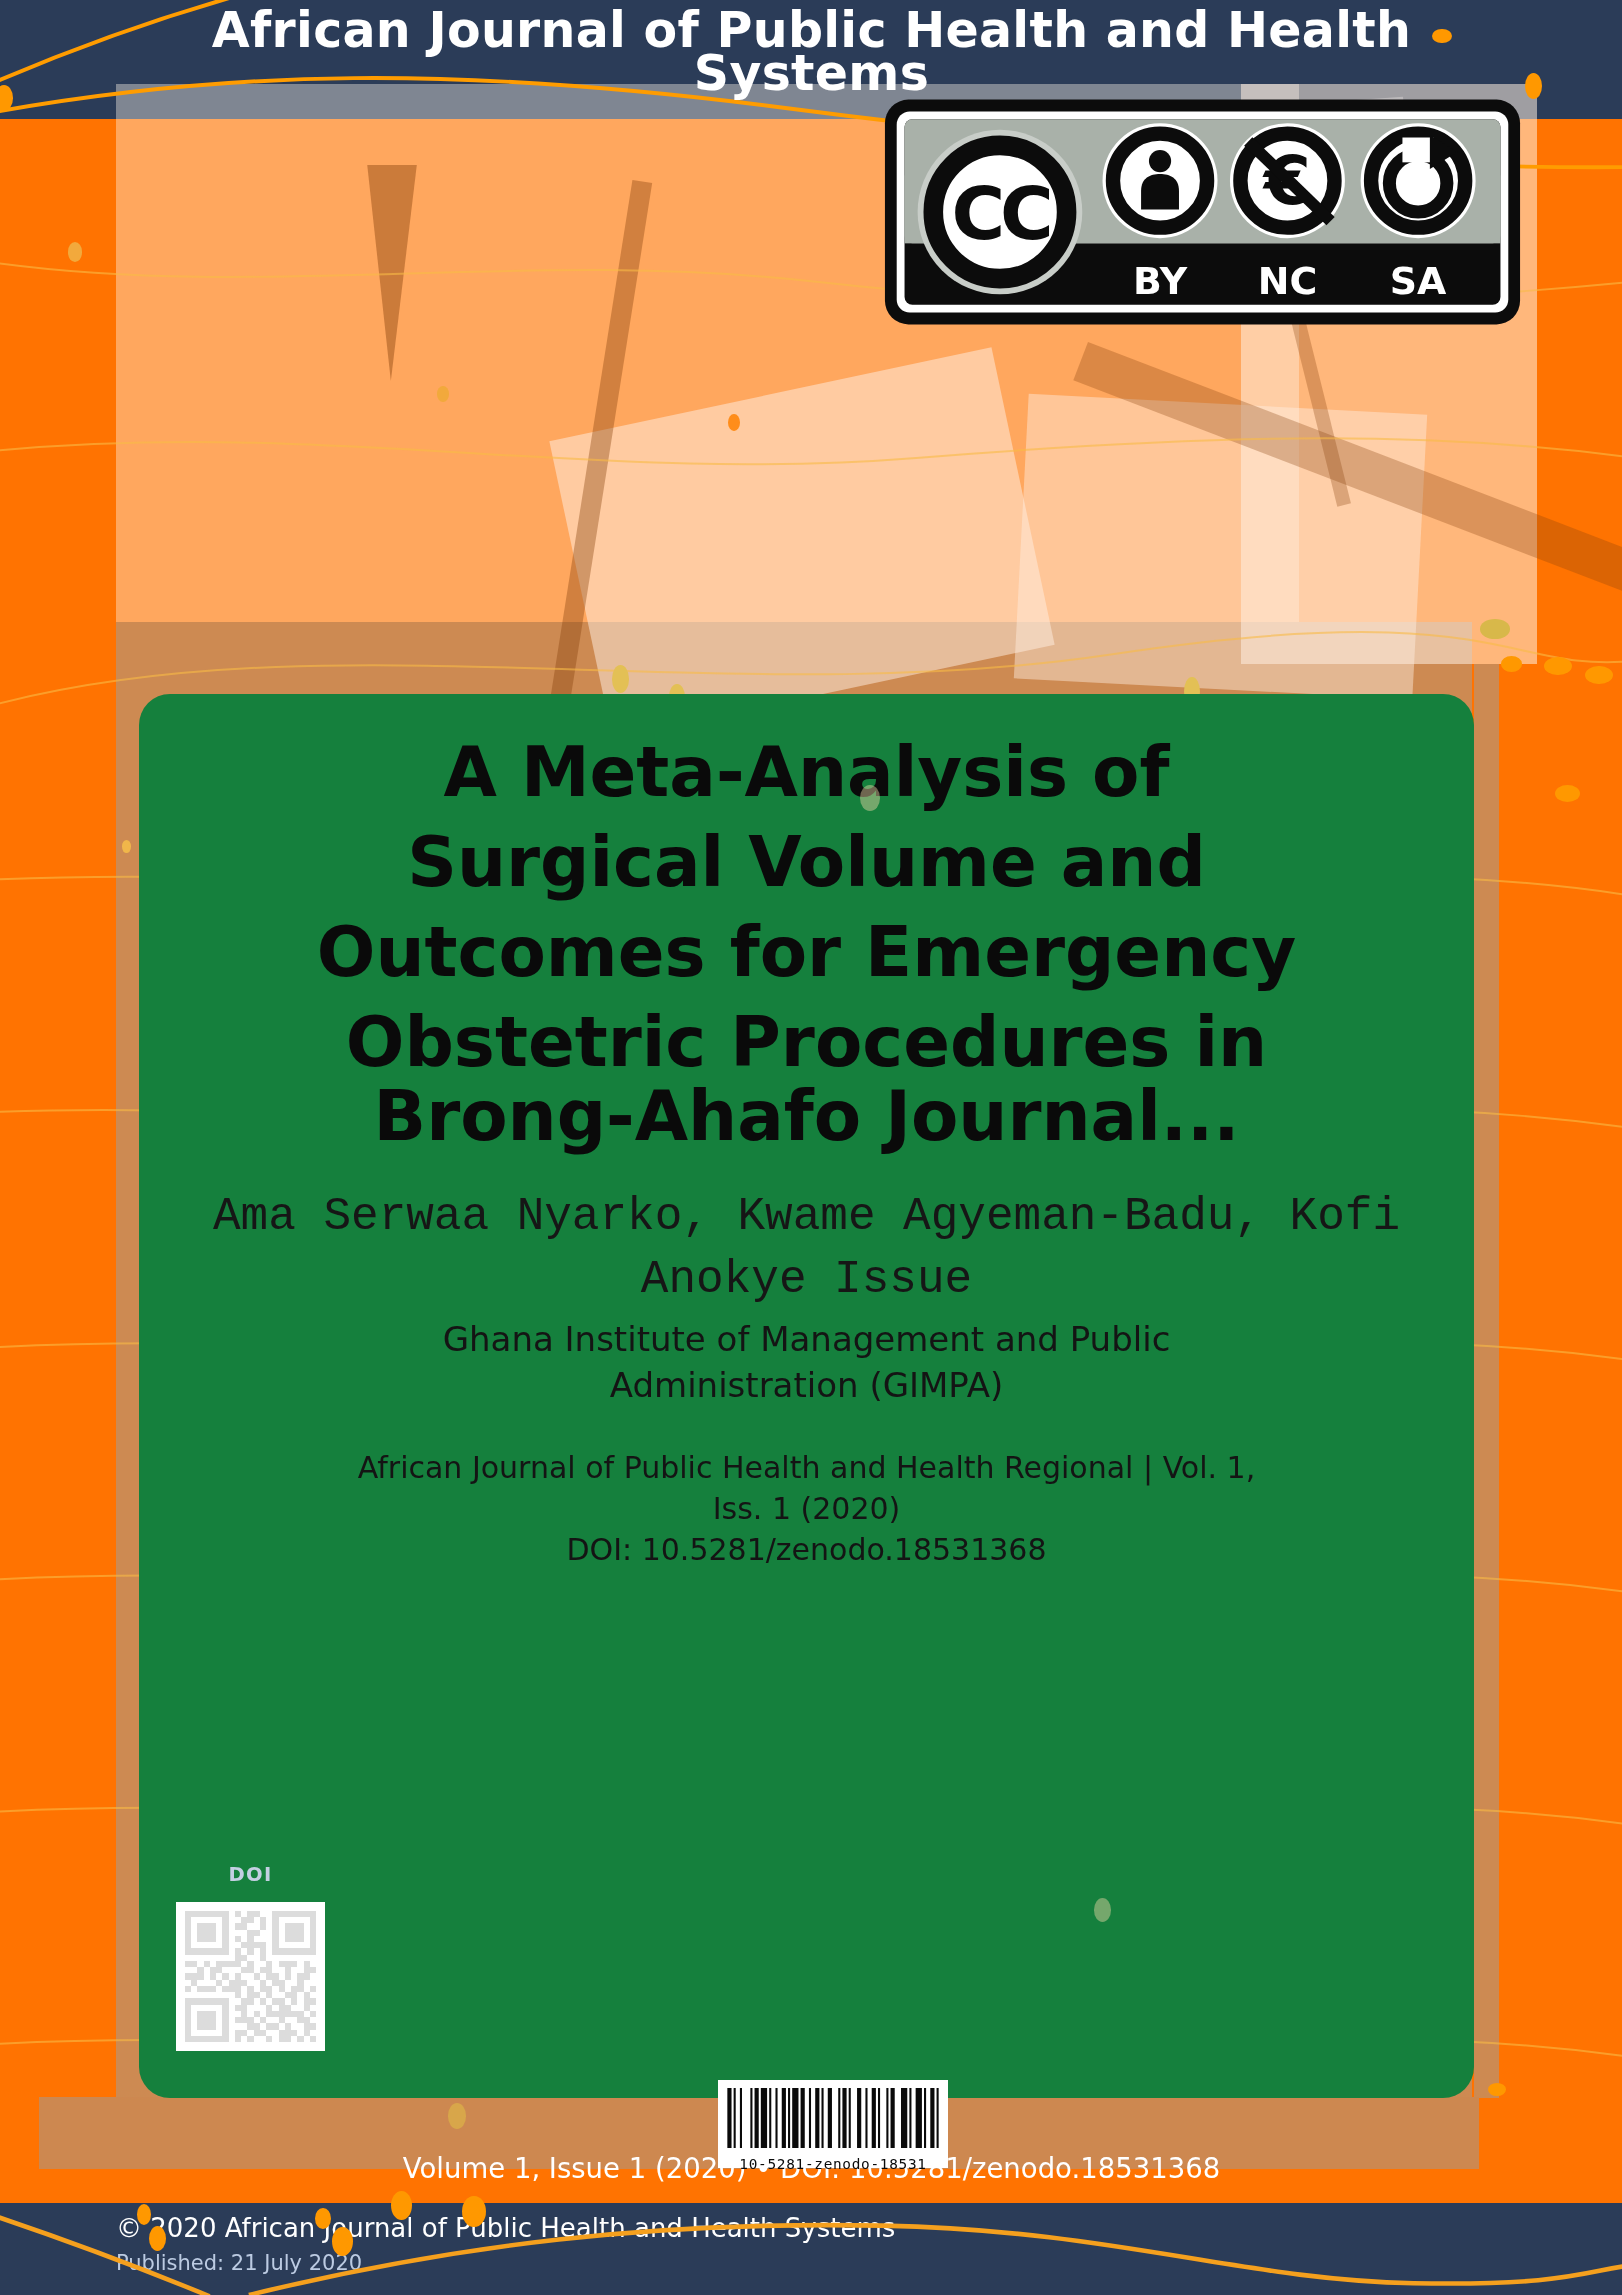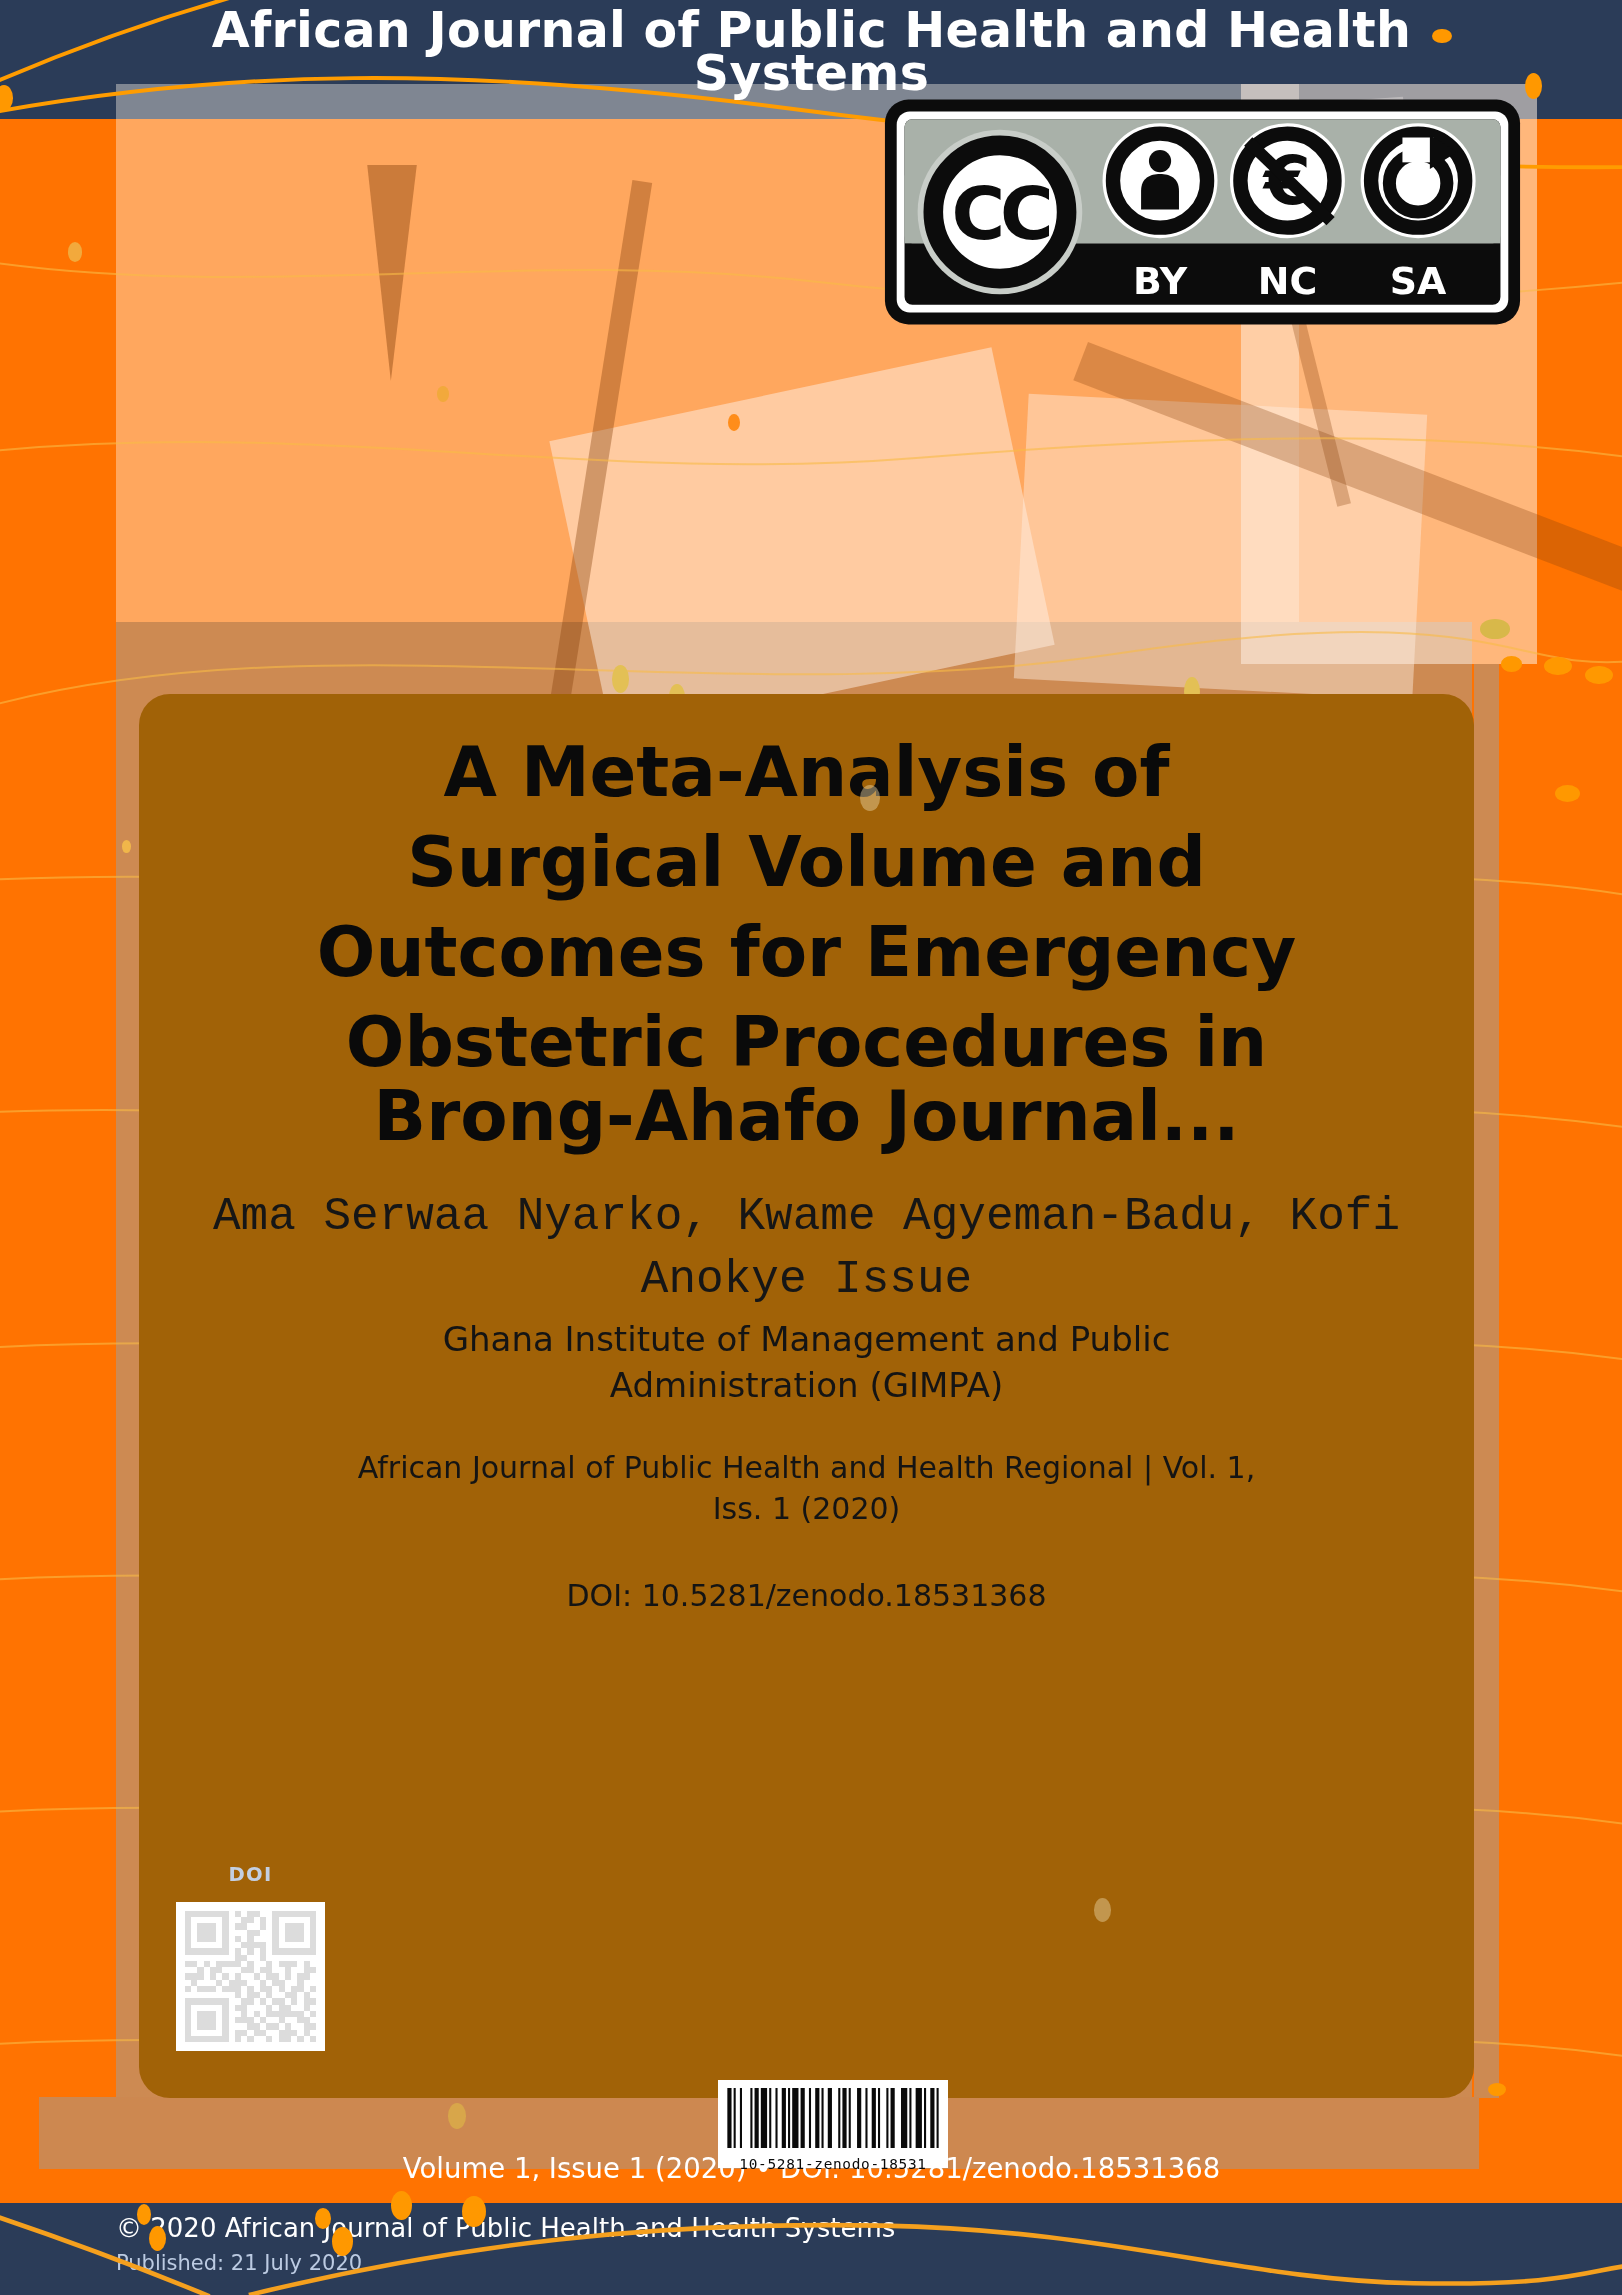--- a/index.html
+++ b/index.html
@@ -41,41 +41,41 @@
     position:absolute;left:121px;top:48px;z-index:4;
     color:#c7d4ee;font-size:27.5px;line-height:31px;
   }
 
   
   .cc-badge{position:absolute;left:882px;top:97px;width:641px;height:230px;z-index:4;}
 
   
   .card{
     position:absolute;left:139px;top:694px;width:1335px;height:1404px;z-index:5;
-    background:#a16207;border-radius:31px;
+    background:#15803d;border-radius:31px;
   }
   .card-title{
     position:absolute;left:0;top:33px;width:100%;text-align:center;
     color:#0a0a0a;font-weight:bold;font-size:69px;line-height:90px;
   }
   .card-title .t-last{margin-top:-15.7px;}
   .card-authors{
     position:absolute;left:0;top:492px;width:100%;text-align:center;
     color:#161616;font-size:46px;line-height:63px;font-weight:normal;font-family:Liberation Mono, monospace;
   }
   .card-affiliation{
     position:absolute;left:0;top:622px;width:100%;text-align:center;
     color:#141414;font-size:34px;line-height:46px;
   }
   .card-reference{
     position:absolute;left:0;top:753px;width:100%;text-align:center;
     color:#141414;font-size:30px;line-height:41px;
   }
   .card-doi{
-    position:absolute;left:0;top:881px;width:100%;text-align:center;
+    position:absolute;left:0;top:835px;width:100%;text-align:center;
     color:#141414;font-size:30px;line-height:41px;
   }
   .qr-label{
     position:absolute;left:37px;top:1169px;width:149px;text-align:center;
     color:#c3cfe2;font-weight:bold;font-size:19.6px;letter-spacing:1.3px;
   }
   .qr-box{position:absolute;left:37px;top:1208px;width:149px;height:149px;background:#ffffff;}
   .qr-box svg{position:absolute;left:9.2px;top:9.2px;}
 
   

